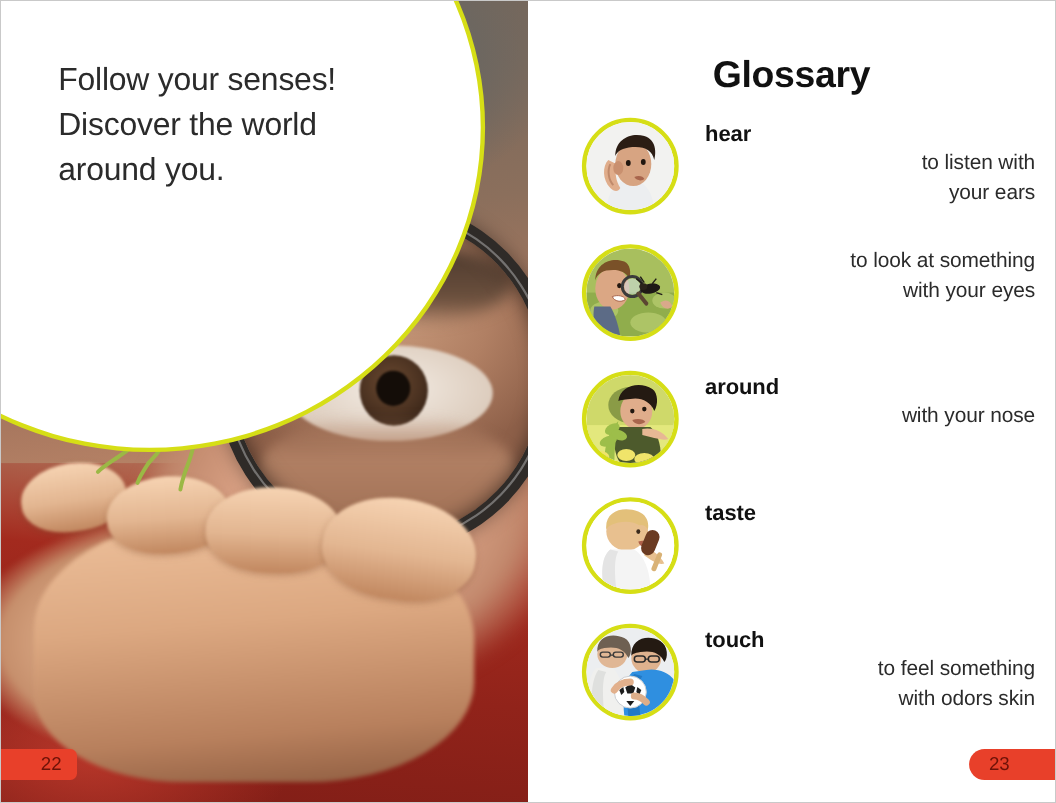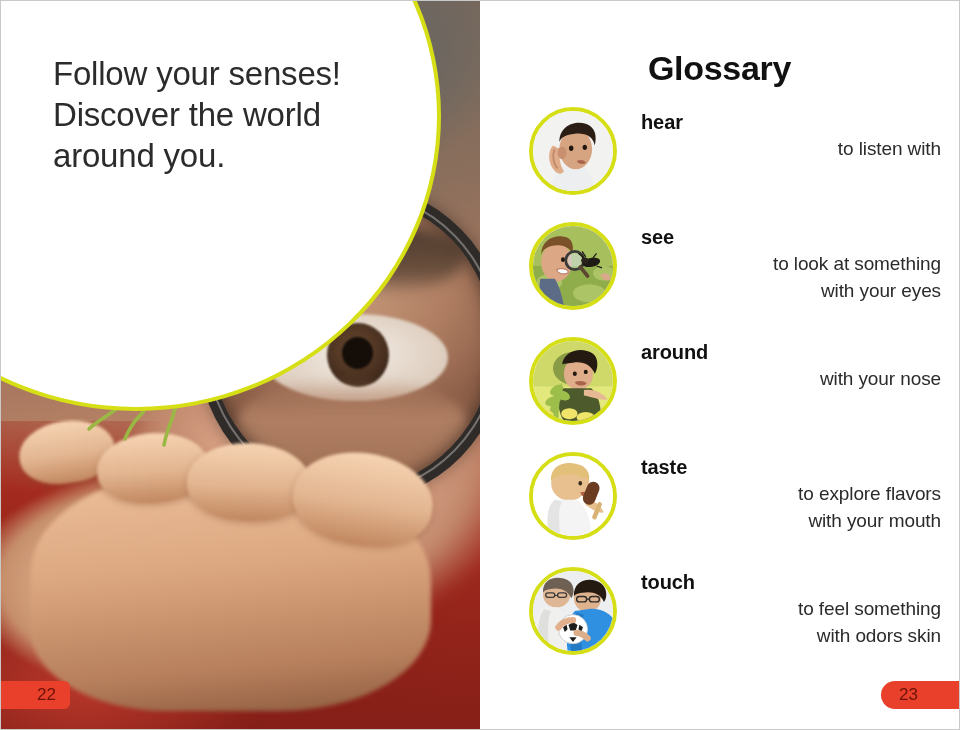--- a/index.html
+++ b/index.html
@@ -215,21 +215,21 @@
     height: 590px;
     border-radius: 50%;
     background: #ffffff;
     border: 4px solid #d6de16;
   }
   .callout-text {
     position: absolute;
     left: 218px;
     top: 228px;
     width: 330px;
-    font-size: 33px;
+    font-size: 29px;
     line-height: 41px;
     color: #2b2b2b;
     font-weight: 400;
     letter-spacing: -0.2px;
   }
   .callout-text .l { display: block; white-space: nowrap; }
 
   
   .pagenum-left {
     position: absolute;
@@ -428,20 +428,21 @@
               <path d="M22 38 C16 44 16 58 24 66 C28 70 32 70 34 66 C30 60 28 50 30 42 Z" fill="#e0ad8b"></path>
               <path d="M24 42 C21 48 22 58 27 63" stroke="#c08a6b" stroke-width="2" fill="none"></path>
               <ellipse cx="32" cy="46" rx="5" ry="7" fill="#c9906f"></ellipse>
             </svg>
           </div>
         </div>
         <div class="gloss-text">
           <div class="gloss-term">hear</div>
           <div class="gloss-def">
             <span class="l">to listen with</span>
+            <span class="l">your ears</span>
           </div>
         </div>
       </div>
 
       <div class="gloss-row">
         <div class="gloss-thumb">
           <div class="thumb-art">
             <svg viewBox="0 0 88 88" xmlns="http://www.w3.org/2000/svg">
               <rect width="88" height="88" fill="#a8bf5e"></rect>
               <rect y="44" width="88" height="44" fill="#90ad4c"></rect>
@@ -464,21 +465,20 @@
                 <path d="M56 35 L50 30"></path>
                   <path d="M58 34 L54 28"></path>
                 <path d="M66 35 L70 30"></path>
                   <path d="M70 44 L76 46"></path>
               </g>
               <path d="M74 54 C80 50 84 52 86 58 C82 62 76 60 74 54 Z" fill="#d9a98a"></path>
             </svg>
           </div>
         </div>
         <div class="gloss-text">
-          <div class="gloss-term">see</div>
           <div class="gloss-def">
             <span class="l">to look at something</span>
             <span class="l">with your eyes</span>
           </div>
         </div>
       </div>
 
       <div class="gloss-row">
         <div class="gloss-thumb">
           <div class="thumb-art">
@@ -528,24 +528,20 @@
               <path d="M24 48 C16 54 14 70 18 88 L64 88 C64 70 58 54 48 48 Z" fill="#f4f4f4"></path>
               <path d="M24 48 C16 54 14 70 18 88 L30 88 C28 70 28 56 32 50 Z" fill="#e4e4e4"></path>
               <path d="M58 46 C66 48 74 54 78 62 C72 64 64 58 58 54 Z" fill="#e8c08f"></path>
               <rect x="57" y="28" width="14" height="26" rx="7" fill="#6b3b22" transform="rotate(22 64 41)"></rect>
               <rect x="68" y="50" width="5" height="20" rx="2.5" fill="#d9b276" transform="rotate(22 70 60)"></rect>
             </svg>
           </div>
         </div>
         <div class="gloss-text">
           <div class="gloss-term">taste</div>
-          <div class="gloss-def">
-            <span class="l">to explore flavors</span>
-            <span class="l">with your mouth</span>
-          </div>
         </div>
       </div>
 
       <div class="gloss-row">
         <div class="gloss-thumb">
           <div class="thumb-art">
             <svg viewBox="0 0 88 88" xmlns="http://www.w3.org/2000/svg">
               <rect width="88" height="88" fill="#eceef0"></rect>
               <ellipse cx="26" cy="26" rx="15" ry="14" fill="#e0b795"></ellipse>
               <path d="M11 24 C10 8 26 4 38 10 C46 14 46 26 42 30 C38 20 28 18 18 20 C13 21 12 22 11 24 Z" fill="#6e6052"></path>

